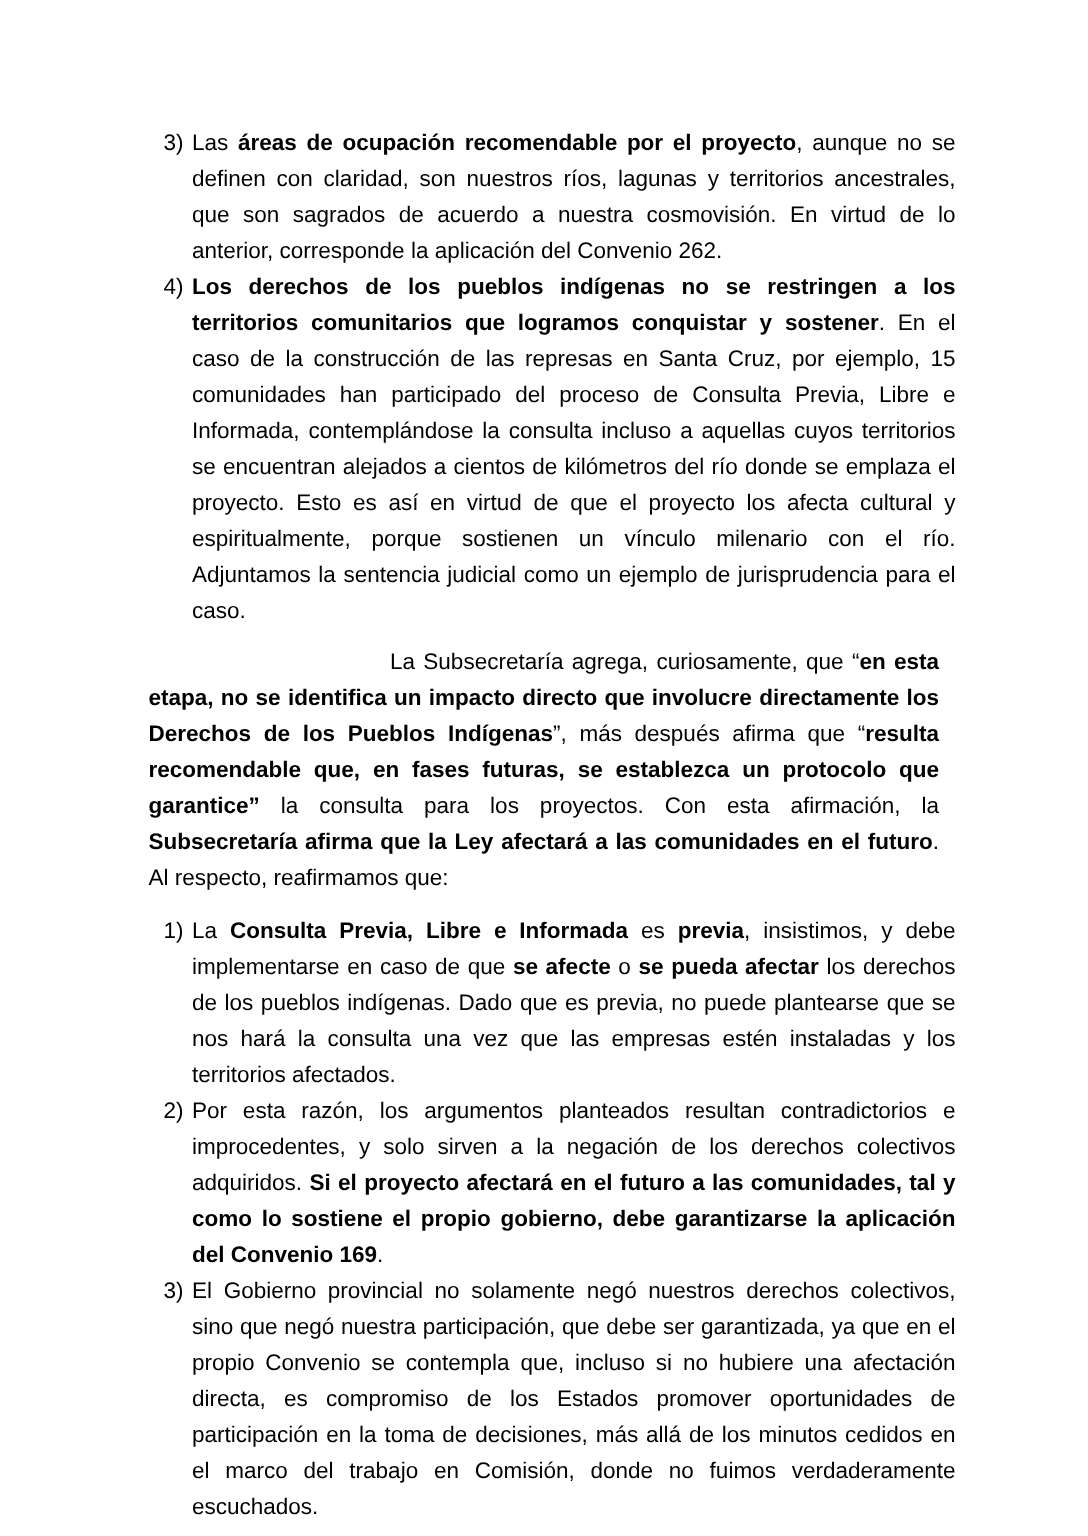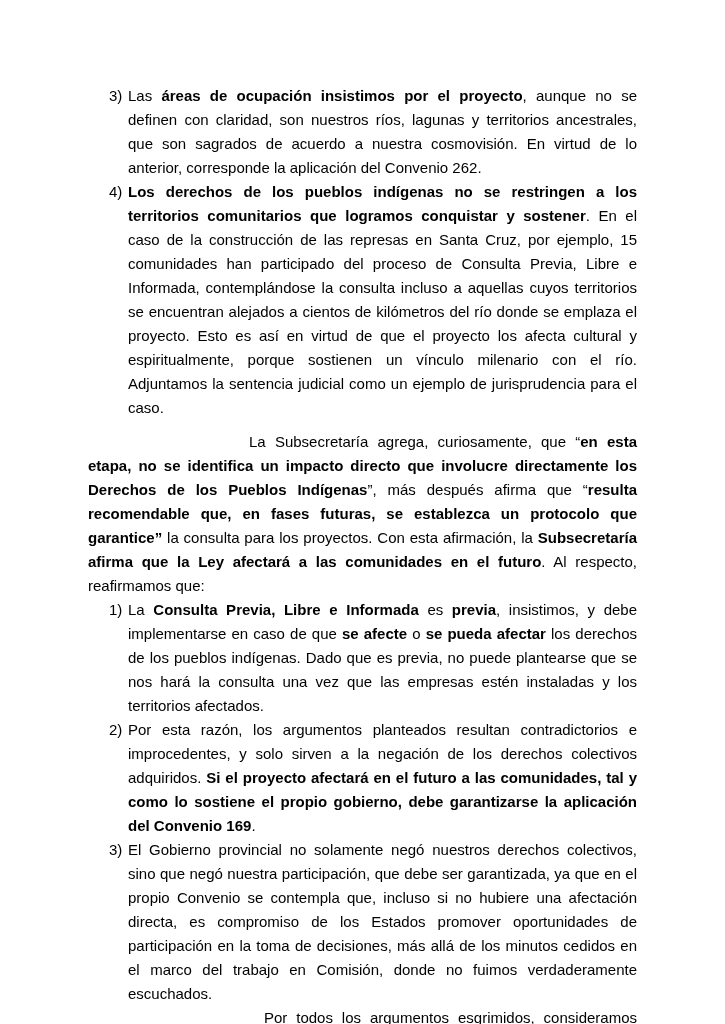--- a/index.html
+++ b/index.html
@@ -29,40 +29,40 @@
     margin-left: 21px;
     text-align: left;
     white-space: nowrap;
   }
   .list-item .txt {
     flex: 1;
     text-align: justify;
   }
   .para {
     text-align: justify;
-    margin: 0;
+    margin: 11px;
   }
   .para-subsecretaria {
     margin-top: 10px;
     text-indent: 161px;
   }
   .para-closing {
     text-indent: 176px;
   }
   .b, .runs b { font-weight: 700; }
 </style>
 </head>
 <body>
 
 <div class="doc-page">
 
   <div class="numbered-list">
     <div class="list-item">
       <span class="num">3)</span>
-      <span class="txt runs"><span>Las </span><span class="b">áreas de ocupación insistimos por el proyecto</span><span>, aunque no se definen con claridad, son nuestros ríos, lagunas y territorios ancestrales, que son sagrados de acuerdo a nuestra cosmovisión. En virtud de lo anterior, corresponde la aplicación del Convenio 262.</span></span>
+      <span class="txt runs"><span>Las </span><span class="b">áreas de ocupación recomendable por el proyecto</span><span>, aunque no se definen con claridad, son nuestros ríos, lagunas y territorios ancestrales, que son sagrados de acuerdo a nuestra cosmovisión. En virtud de lo anterior, corresponde la aplicación del Convenio 262.</span></span>
     </div>
     <div class="list-item">
       <span class="num">4)</span>
       <span class="txt runs"><span class="b">Los derechos de los pueblos indígenas no se restringen a los territorios comunitarios que logramos conquistar y sostener</span><span>. En el caso de la construcción de las represas en Santa Cruz, por ejemplo, 15 comunidades han participado del proceso de Consulta Previa, Libre e Informada, contemplándose la consulta incluso a aquellas cuyos territorios se encuentran alejados a cientos de kilómetros del río donde se emplaza el proyecto. Esto es así en virtud de que el proyecto los afecta cultural y espiritualmente, porque sostienen un vínculo milenario con el río. Adjuntamos la sentencia judicial como un ejemplo de jurisprudencia para el caso.</span></span>
     </div>
   </div>
 
   <p class="para para-subsecretaria runs"><span>La Subsecretaría agrega, curiosamente, que “</span><span class="b">en esta etapa, no se identifica un impacto directo que involucre directamente los Derechos de los Pueblos Indígenas</span><span>”, más después afirma que “</span><span class="b">resulta recomendable que, en fases futuras, se establezca un protocolo que garantice”</span><span> la consulta para los proyectos. Con esta afirmación, la </span><span class="b">Subsecretaría afirma que la Ley afectará a las comunidades en el futuro</span><span>. Al respecto, reafirmamos que:</span></p>
 
   <div class="numbered-list">

